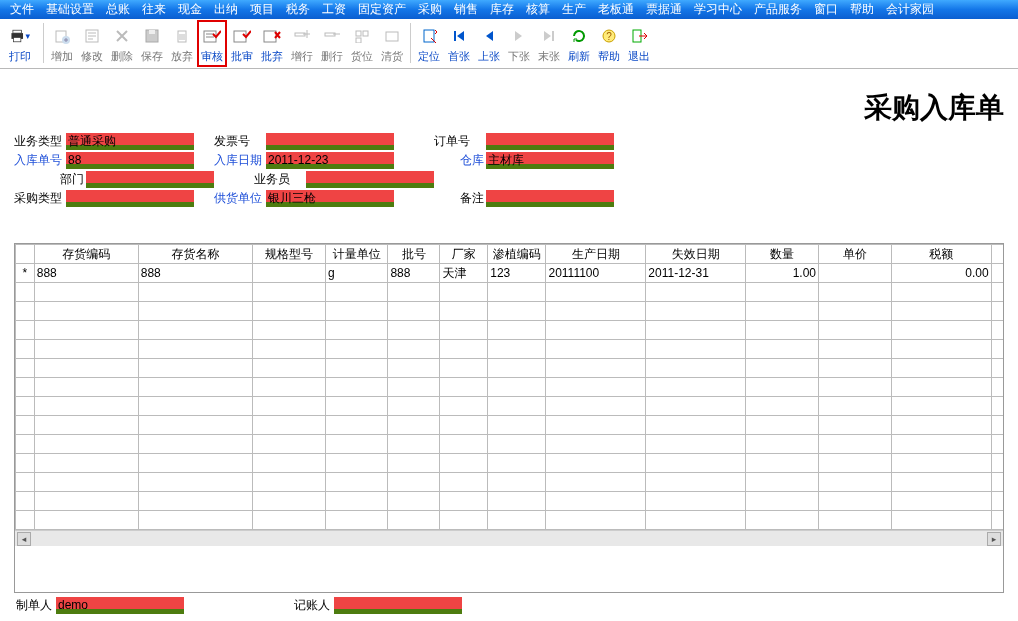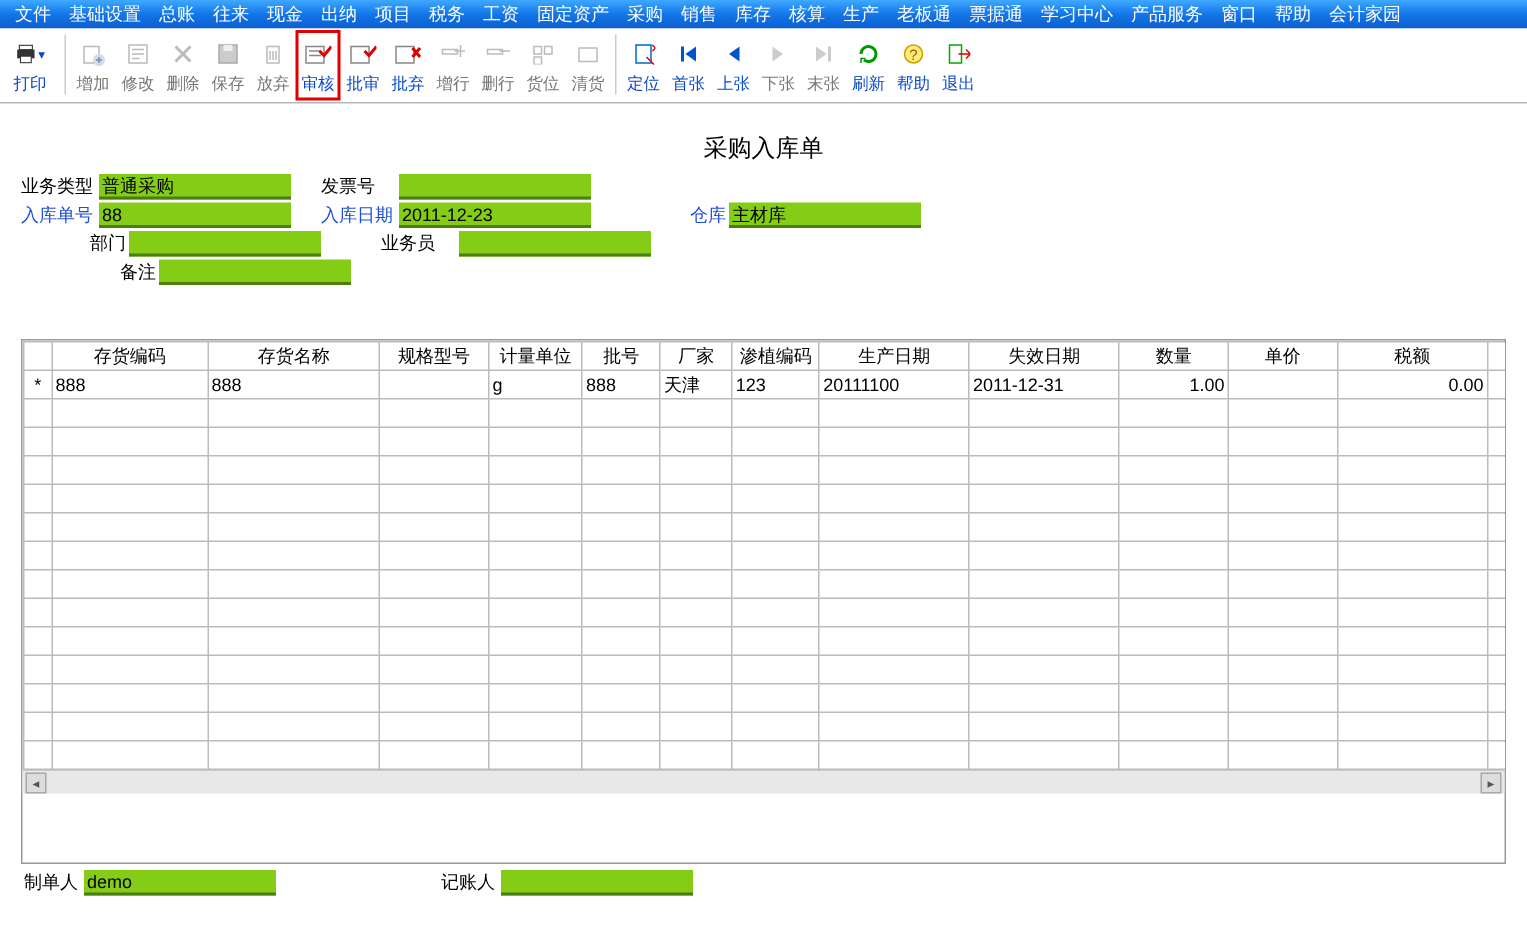--- a/index.html
+++ b/index.html
@@ -8,26 +8,26 @@
 .menubar .mi{padding:0 6px;line-height:19px;cursor:pointer}
 .toolbar{height:50px;border-bottom:1px solid #b8b8b8;background:#fff;display:flex;align-items:stretch}
 .tbtn{display:flex;flex-direction:column;align-items:center;justify-content:center;width:30px;height:47px;margin:1px 0 0 0;padding:1px 0 0;color:#777;font-size:11px;position:relative}
 .tbtn.on{color:#0a49c6}
 .tbtn .ic{width:20px;height:22px;display:flex;align-items:center;justify-content:center}
 .tbtn .lbl{line-height:14px;margin-top:2px}
 .tbtn.print{width:40px}
 .sep{width:1px;background:#ccc;margin:4px 3px;height:40px}
 .redbox{border:2px solid #e00000}
 .workarea{padding:10px 14px 0 14px}
-.title{font-family:"KaiTi","STKaiti",serif;font-size:16px;text-align:center;font-weight:normal;margin:10px 0 6px 0}
+.title{font-family:"KaiTi","STKaiti",serif;font-size:28px;text-align:right;font-weight:bold;margin:10px 0 6px 0}
 .formrow{display:flex;align-items:flex-end;margin-bottom:2px}
 .fld{display:flex;align-items:center}
 .lab{width:52px;text-align:left;padding-right:2px}
 .lab.blue{color:#1d4ed8}
-.val{height:17px;border-bottom:2px solid #4d7c0f;background:#84cc16;display:inline-block;line-height:16px;padding-left:2px}
+.val{height:17px;border-bottom:5px solid #4d7c0f;background:#ef4444;display:inline-block;line-height:16px;padding-left:2px}
 .gridwrap{border:1px solid #999;margin-top:36px;height:350px;display:flex;flex-direction:column}
 .grid{height:286px;overflow:auto}
 table.g{border-collapse:collapse;table-layout:fixed;width:1060px}
 table.g th,table.g td{border:1px solid #bbb;height:19px;padding:0 2px;font-size:12px;white-space:nowrap;overflow:hidden}
 table.g th{background:#fff;font-weight:normal;text-align:center}
 table.g td{background:#fff}
 .rownum{width:16px;text-align:center;color:#000}
 .ra{text-align:right}
 .scrollbar{height:16px;background:#e8e8e8;border-top:1px solid #ccc;display:flex;align-items:center;padding:0 2px}
 .sbtn{width:14px;height:14px;background:#ddd;border:1px solid #aaa;display:flex;align-items:center;justify-content:center;font-size:9px;color:#555}
@@ -262,20 +262,24 @@
 
   <div class="formrow">
     <div class="fld">
         <span class="lab">业务类型</span>
         <span class="val" style="width:128px">普通采购</span>
       </div>
     <div class="fld" style="margin-left:20px">
         <span class="lab">发票号</span>
         <span class="val" style="width:128px"></span>
       </div>
+    <div class="fld" style="margin-left:40px">
+        <span class="lab">订单号</span>
+        <span class="val" style="width:128px"></span>
+      </div>
   </div>
   <div class="formrow">
     <div class="fld">
         <span class="lab blue">入库单号</span>
         <span class="val" style="width:128px">88</span>
       </div>
     <div class="fld" style="margin-left:20px">
         <span class="lab blue">入库日期</span>
         <span class="val" style="width:128px">2011-12-23</span>
       </div>
@@ -288,20 +292,28 @@
     <div class="fld" style="margin-left:20px">
         <span class="lab" style="text-align:right">部门</span>
         <span class="val" style="width:128px"></span>
       </div>
     <div class="fld" style="margin-left:40px">
         <span class="lab">业务员</span>
         <span class="val" style="width:128px"></span>
       </div>
   </div>
   <div class="formrow">
+    <div class="fld">
+        <span class="lab">采购类型</span>
+        <span class="val" style="width:128px"></span>
+      </div>
+    <div class="fld" style="margin-left:20px">
+        <span class="lab blue">供货单位</span>
+        <span class="val" style="width:128px">银川三枪</span>
+      </div>
     <div class="fld" style="margin-left:40px">
         <span class="lab" style="text-align:right">备注</span>
         <span class="val" style="width:128px"></span>
       </div>
   </div>
 
   <div class="gridwrap">
     <div class="grid">
       <table class="g">
         <colgroup>

